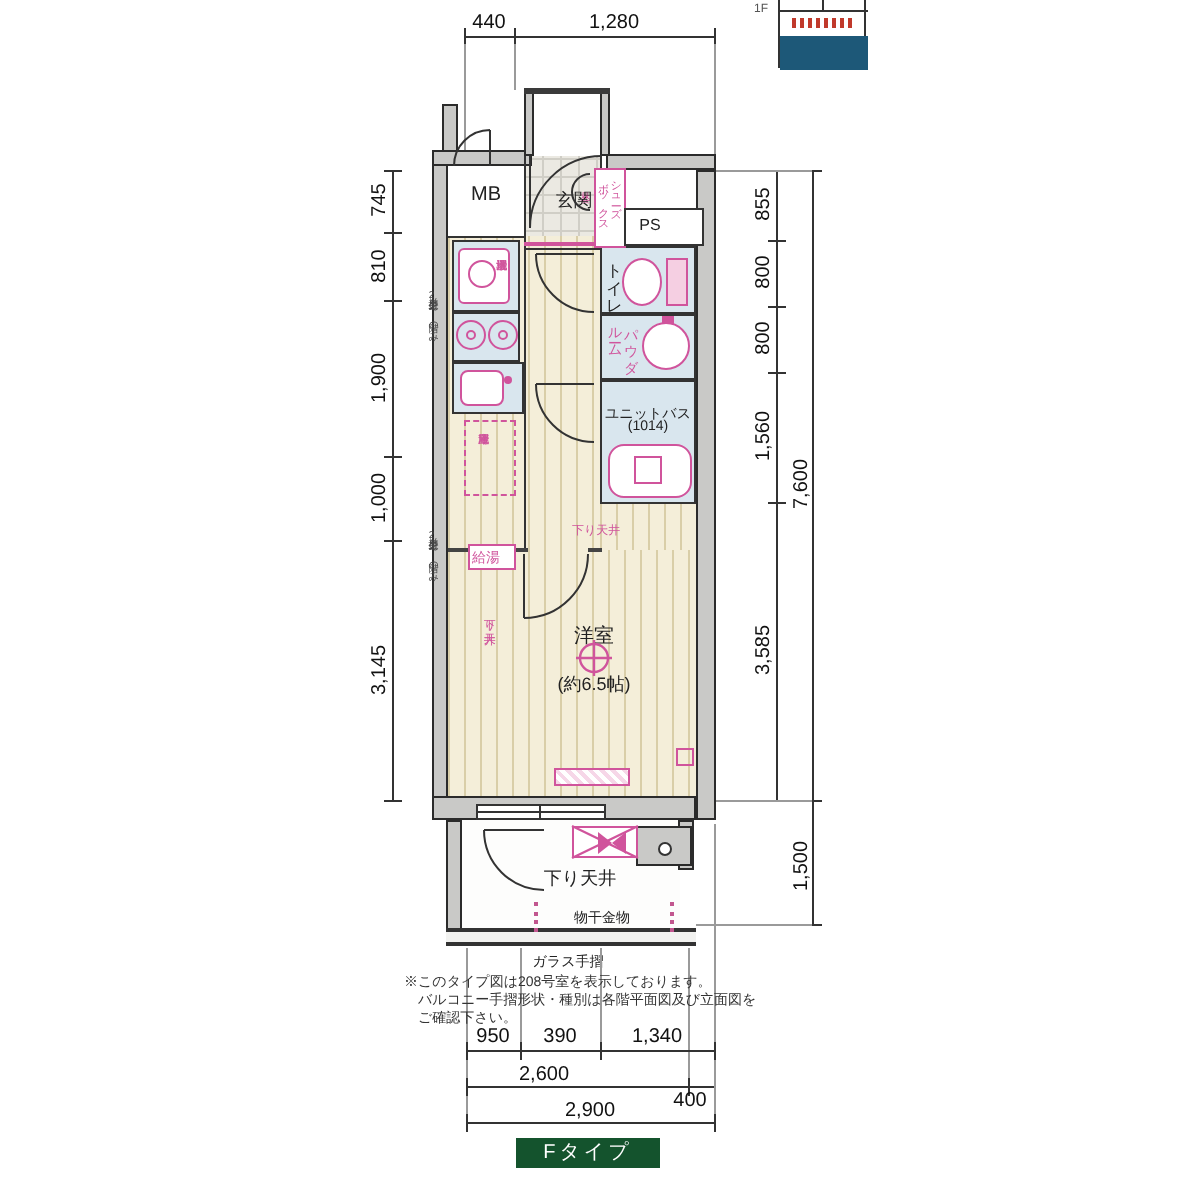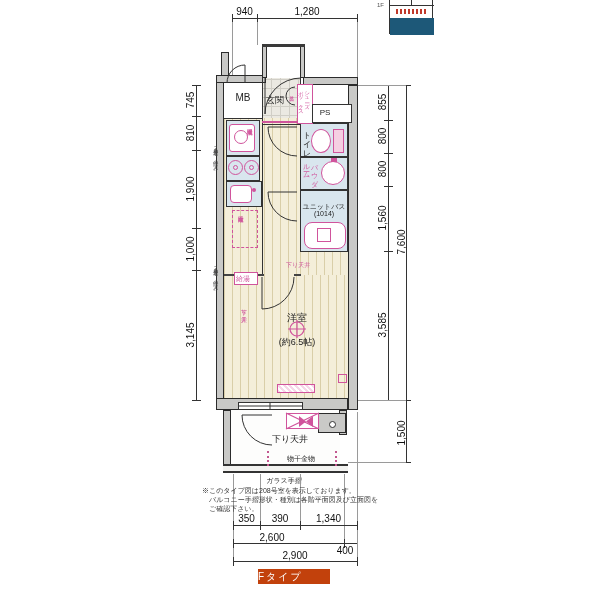--- a/index.html
+++ b/index.html
@@ -111,21 +111,21 @@
   <div class="a" style="left:317px;top:228px;width:14px;height:14px;border:1px solid #d0549c"></div>
 
   <div class="a" style="left:277px;top:384px;width:38px;height:9px;border:1px solid #d0549c;background:repeating-linear-gradient(45deg,#f6d7e8 0 2px,#fff 2px 4px)"></div>
   <div class="a" style="left:338px;top:374px;width:9px;height:9px;border:1px solid #d0549c"></div>
 
   <div class="a pb" style="left:286px;top:413px;width:33px;height:16px"></div>
   <div class="a" style="left:267px;top:451px;width:2px;height:15px;border-left:2px dotted #c2578f"></div>
   <div class="a" style="left:335px;top:451px;width:2px;height:15px;border-left:2px dotted #c2578f"></div>
 
   <div class="a rl" style="left:224px;top:92px;width:38px;font-size:10px">MB</div>
-  <div class="a rl" style="left:256px;top:94px;width:38px">玄関</div>
+  <div class="a rl" style="left:268px;top:94px;width:38px">玄関</div>
   <div class="a rl" style="left:312px;top:108px;width:26px;font-size:8px">PS</div>
   <div class="a vt" style="left:302px;top:126px;font-size:8px;color:#222">トイレ</div>
   <div class="a vt pink" style="left:302px;top:159px;font-size:7px">パウダ
 ルーム</div>
   <div class="a rl" style="left:302px;top:202px;width:44px;font-size:7px">ユニットバス</div>
   <div class="a rl" style="left:302px;top:210px;width:44px;font-size:7px">(1014)</div>
   <div class="a rl" style="left:277px;top:311px;width:40px;font-size:10px">洋室</div>
   <div class="a rl" style="left:269px;top:336px;width:56px">(約6.5帖)</div>
   <div class="a rl" style="left:263px;top:433px;width:54px">下り天井</div>
   <div class="a rl" style="left:282px;top:454px;width:38px;font-size:7px">物干金物</div>
@@ -135,21 +135,21 @@
   <div class="a vt" style="left:212px;top:145px;font-size:5px;color:#444">単身型2〜9階のみ</div>
   <div class="a vt" style="left:212px;top:265px;font-size:5px;color:#444">単身型2〜9階のみ</div>
 
   <div class="a ln" style="left:232px;top:18px;width:126px;height:1px"></div>
   <div class="a ln" style="left:232px;top:14px;width:1px;height:9px"></div>
   <div class="a ln" style="left:257px;top:14px;width:1px;height:9px"></div>
   <div class="a ln" style="left:357px;top:14px;width:1px;height:9px"></div>
   <div class="a ext" style="left:232px;top:22px;width:1px;height:53px"></div>
   <div class="a ext" style="left:257px;top:22px;width:1px;height:23px"></div>
   <div class="a ext" style="left:357px;top:22px;width:1px;height:55px"></div>
-  <div class="a dt" style="left:232px;top:6px;width:25px">940</div>
+  <div class="a dt" style="left:232px;top:6px;width:25px">440</div>
   <div class="a dt" style="left:257px;top:6px;width:100px">1,280</div>
 
   <div class="a ln" style="left:196px;top:85px;width:1px;height:315px"></div>
   <div class="a ln" style="left:192px;top:85px;width:9px;height:1px"></div>
   <div class="a ln" style="left:192px;top:116px;width:9px;height:1px"></div>
   <div class="a ln" style="left:192px;top:150px;width:9px;height:1px"></div>
   <div class="a ln" style="left:192px;top:228px;width:9px;height:1px"></div>
   <div class="a ln" style="left:192px;top:270px;width:9px;height:1px"></div>
   <div class="a ln" style="left:192px;top:400px;width:9px;height:1px"></div>
   <span class="rot" style="left:190px;top:100px">745</span>
@@ -184,39 +184,39 @@
   <div class="a ext" style="left:233px;top:474px;width:1px;height:88px"></div>
   <div class="a ext" style="left:260px;top:474px;width:1px;height:52px"></div>
   <div class="a ext" style="left:300px;top:474px;width:1px;height:52px"></div>
   <div class="a ext" style="left:344px;top:474px;width:1px;height:70px"></div>
   <div class="a ext" style="left:357px;top:412px;width:1px;height:150px"></div>
   <div class="a ln" style="left:233px;top:525px;width:124px;height:1px"></div>
   <div class="a ln" style="left:233px;top:521px;width:1px;height:9px"></div>
   <div class="a ln" style="left:260px;top:521px;width:1px;height:9px"></div>
   <div class="a ln" style="left:300px;top:521px;width:1px;height:9px"></div>
   <div class="a ln" style="left:357px;top:521px;width:1px;height:9px"></div>
-  <div class="a dt" style="left:233px;top:513px;width:27px">350</div>
+  <div class="a dt" style="left:233px;top:513px;width:27px">950</div>
   <div class="a dt" style="left:260px;top:513px;width:40px">390</div>
   <div class="a dt" style="left:300px;top:513px;width:57px">1,340</div>
   <div class="a ln" style="left:233px;top:543px;width:124px;height:1px"></div>
   <div class="a ln" style="left:233px;top:539px;width:1px;height:9px"></div>
   <div class="a ln" style="left:344px;top:539px;width:1px;height:9px"></div>
   <div class="a dt" style="left:222px;top:532px;width:100px">2,600</div>
   <div class="a dt" style="left:332px;top:545px;width:26px">400</div>
   <div class="a ln" style="left:233px;top:561px;width:124px;height:1px"></div>
   <div class="a ln" style="left:233px;top:557px;width:1px;height:9px"></div>
   <div class="a ln" style="left:357px;top:557px;width:1px;height:9px"></div>
   <div class="a dt" style="left:245px;top:550px;width:100px">2,900</div>
 
   <div class="a note" style="left:202px;top:486px">※このタイプ図は208号室を表示しております。</div>
   <div class="a note" style="left:209px;top:495px">バルコニー手摺形状・種別は各階平面図及び立面図を</div>
   <div class="a note" style="left:209px;top:504px">ご確認下さい。</div>
 
-  <div class="a" style="left:258px;top:569px;width:72px;height:15px;background:#c2410c;color:#fff;font-size:10px;
-              line-height:15px;letter-spacing:2px">Fタイプ</div>
+  <div class="a" style="left:258px;top:569px;width:72px;height:15px;background:#14532d;color:#fff;font-size:10px;
+              text-align:center;line-height:15px;letter-spacing:2px">Fタイプ</div>
 
   <svg width="600" height="600" viewBox="0 0 600 600">
     <g stroke="#333" stroke-width="1" fill="none">
       <path d="M265,114 A36,36 0 0 1 301,78 M265,78 L265,114"></path>
       <path d="M245,65 A18,18 0 0 0 227,83 M245,65 L245,83"></path>
       <path d="M268,127 A29,29 0 0 0 297,156 M268,127 L297,127"></path>
       <path d="M268,192 A29,29 0 0 0 297,221 M268,192 L297,192"></path>
       <path d="M262,309 A32,32 0 0 0 294,277 M262,277 L262,309"></path>
       <path d="M242,415 A30,30 0 0 0 272,445 M242,415 L272,415"></path>
       <path d="M295,87 A9,9 0 0 0 286,96 M295,105 A9,9 0 0 1 286,96"></path>

